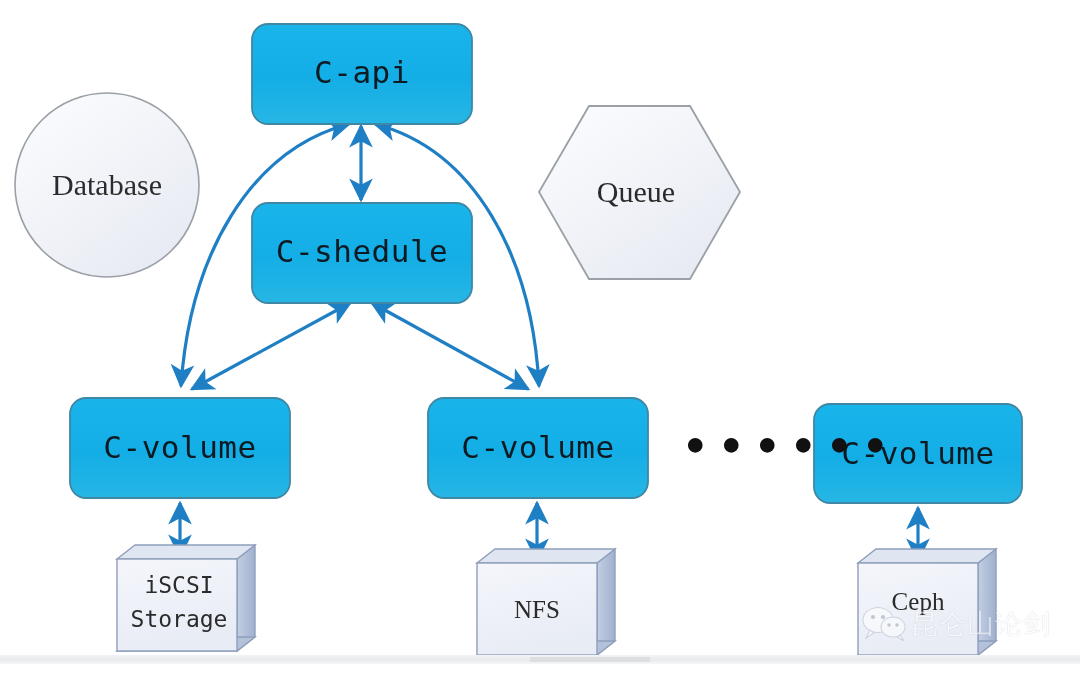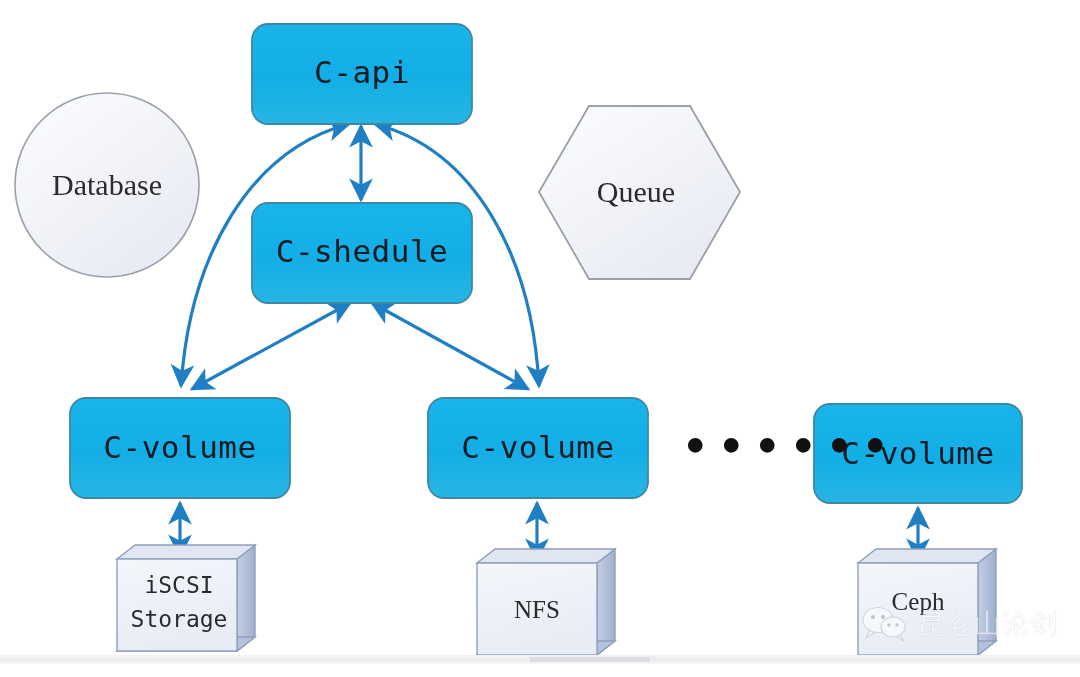--- a/index.html
+++ b/index.html
@@ -53,21 +53,21 @@
     fill: #111111;
     font-size: 34px;
     letter-spacing: 3px;
   }
   .watermark {
     position: absolute;
     left: 862px;
     top: 606px;
     display: flex;
     align-items: center;
-    gap: 12px;
+    gap: 5px;
     opacity: 0.55;
     pointer-events: none;
   }
   .wm-text {
     font-family: "Liberation Sans", "DejaVu Sans", sans-serif;
     font-size: 27px;
     color: #ffffff;
     text-shadow: 0 0 1px rgba(120,130,145,0.85);
     letter-spacing: 1px;
     white-space: nowrap;

